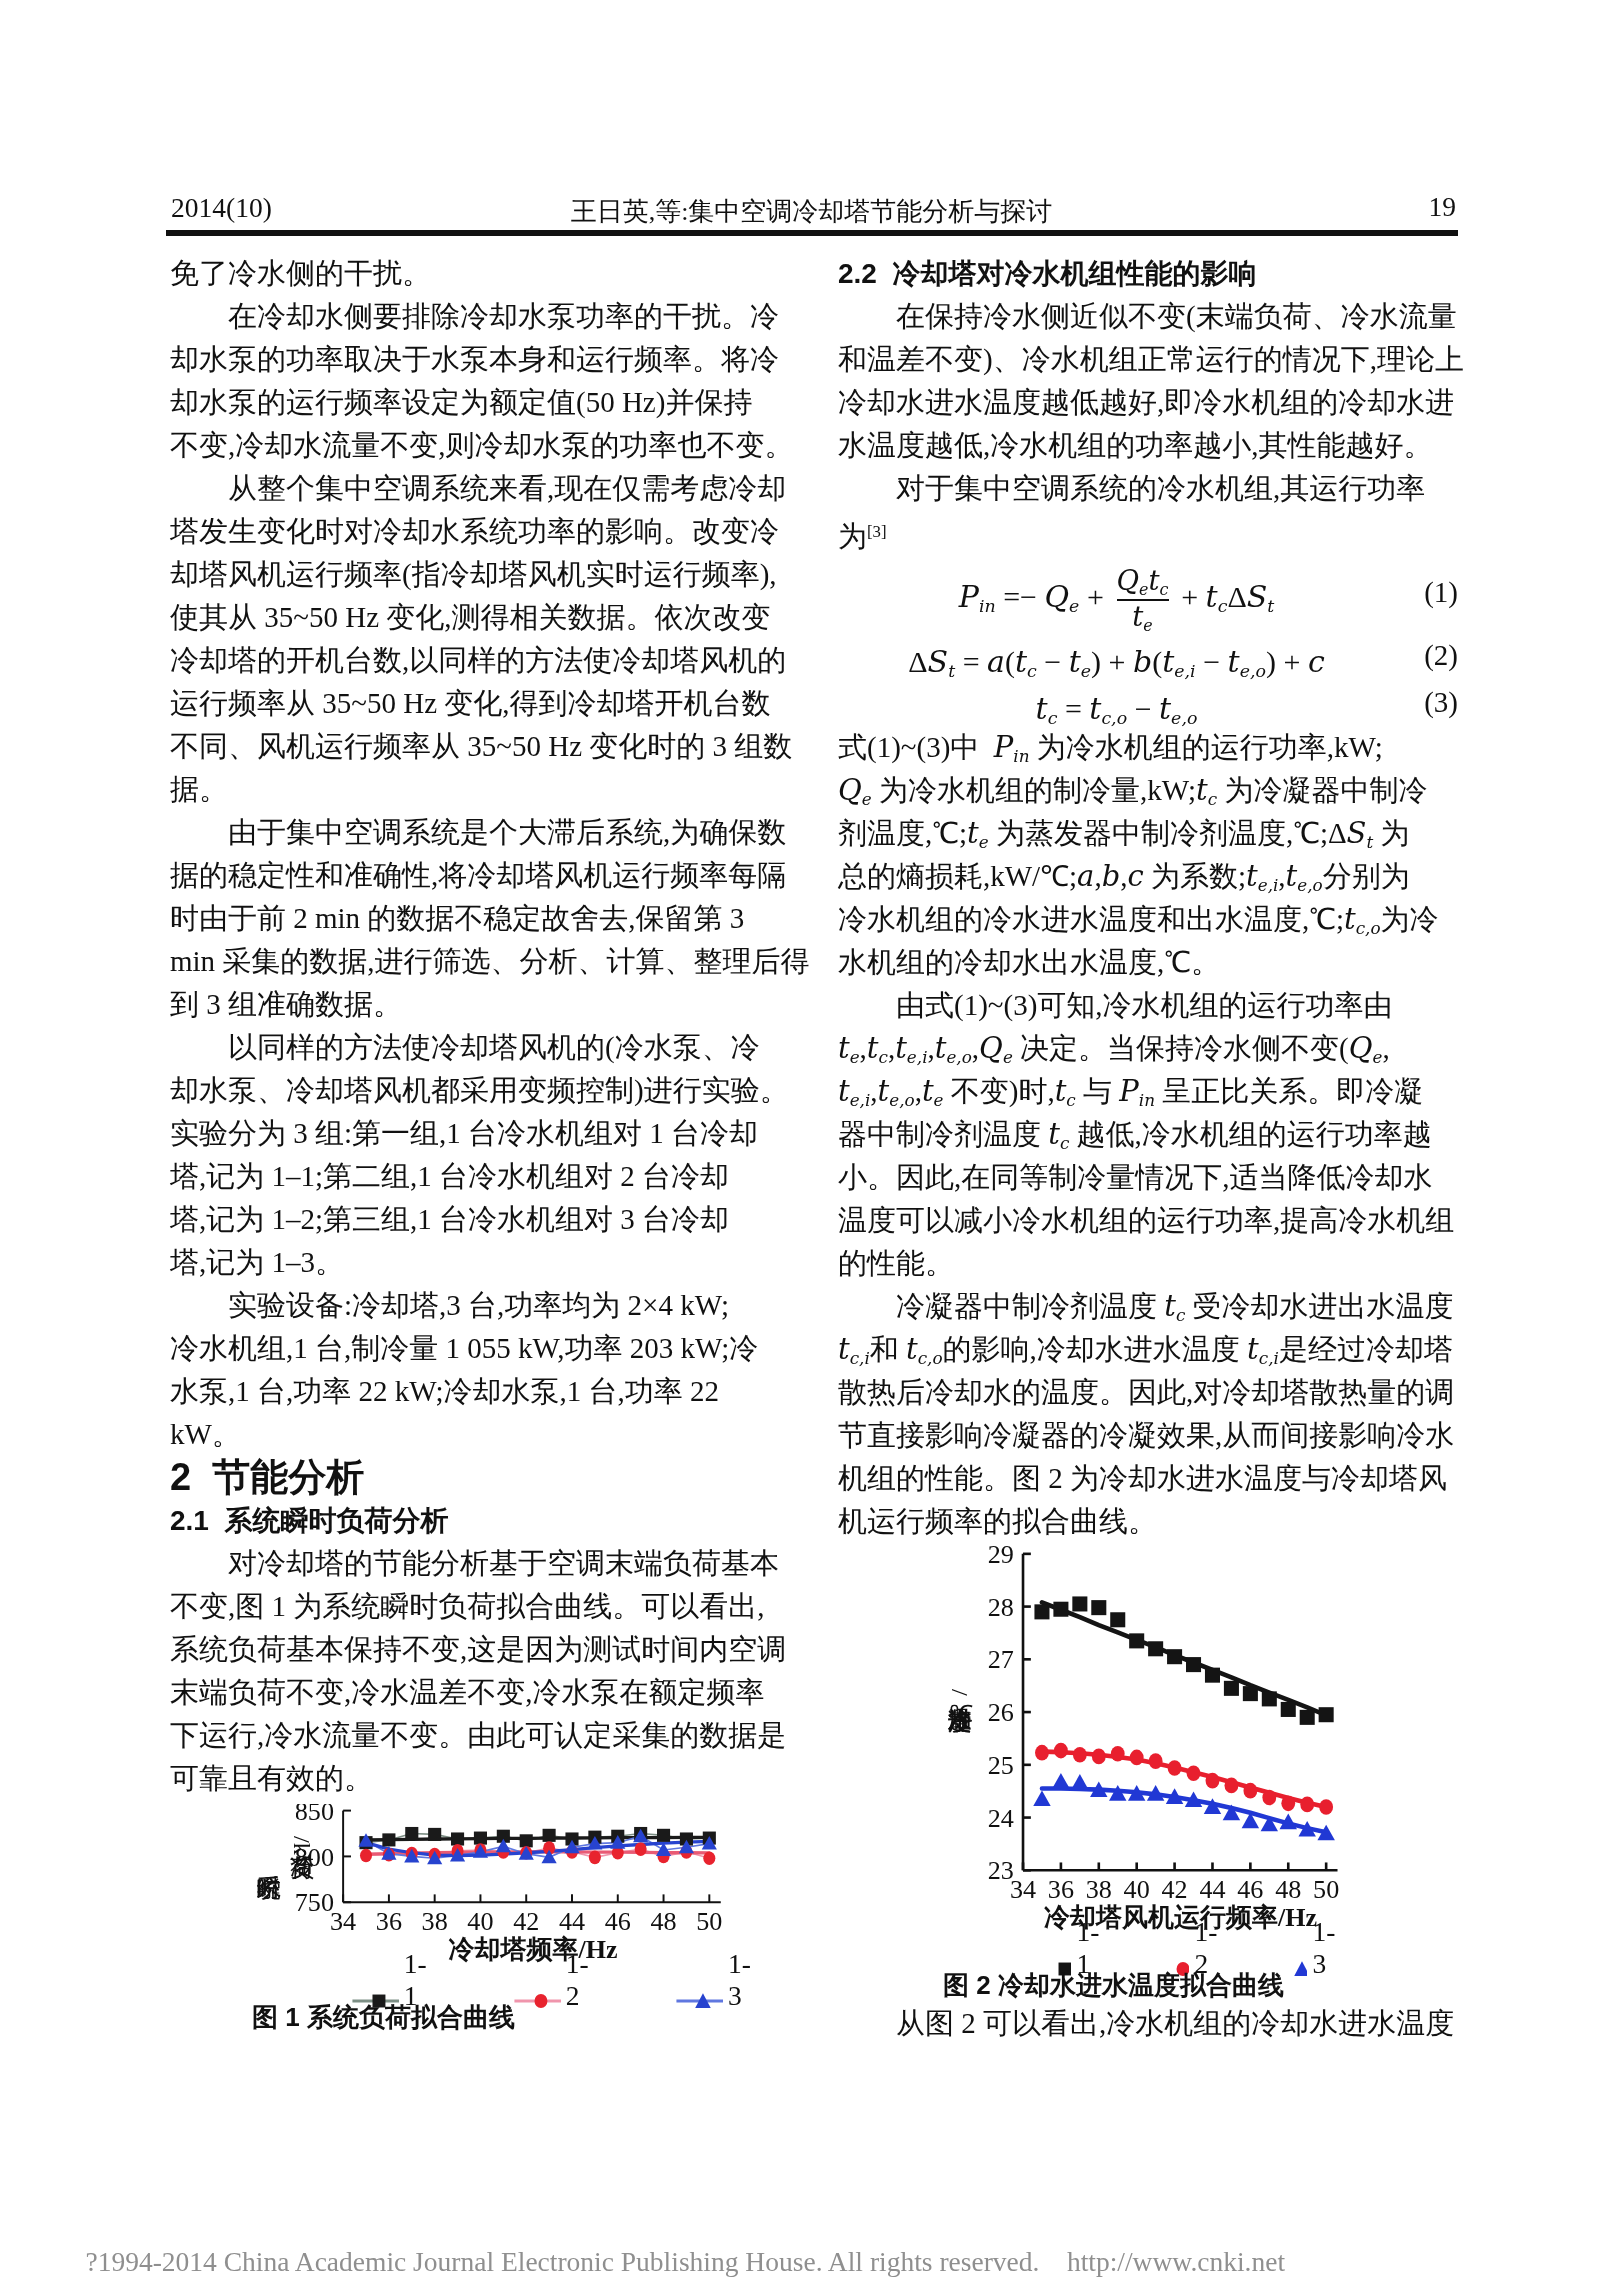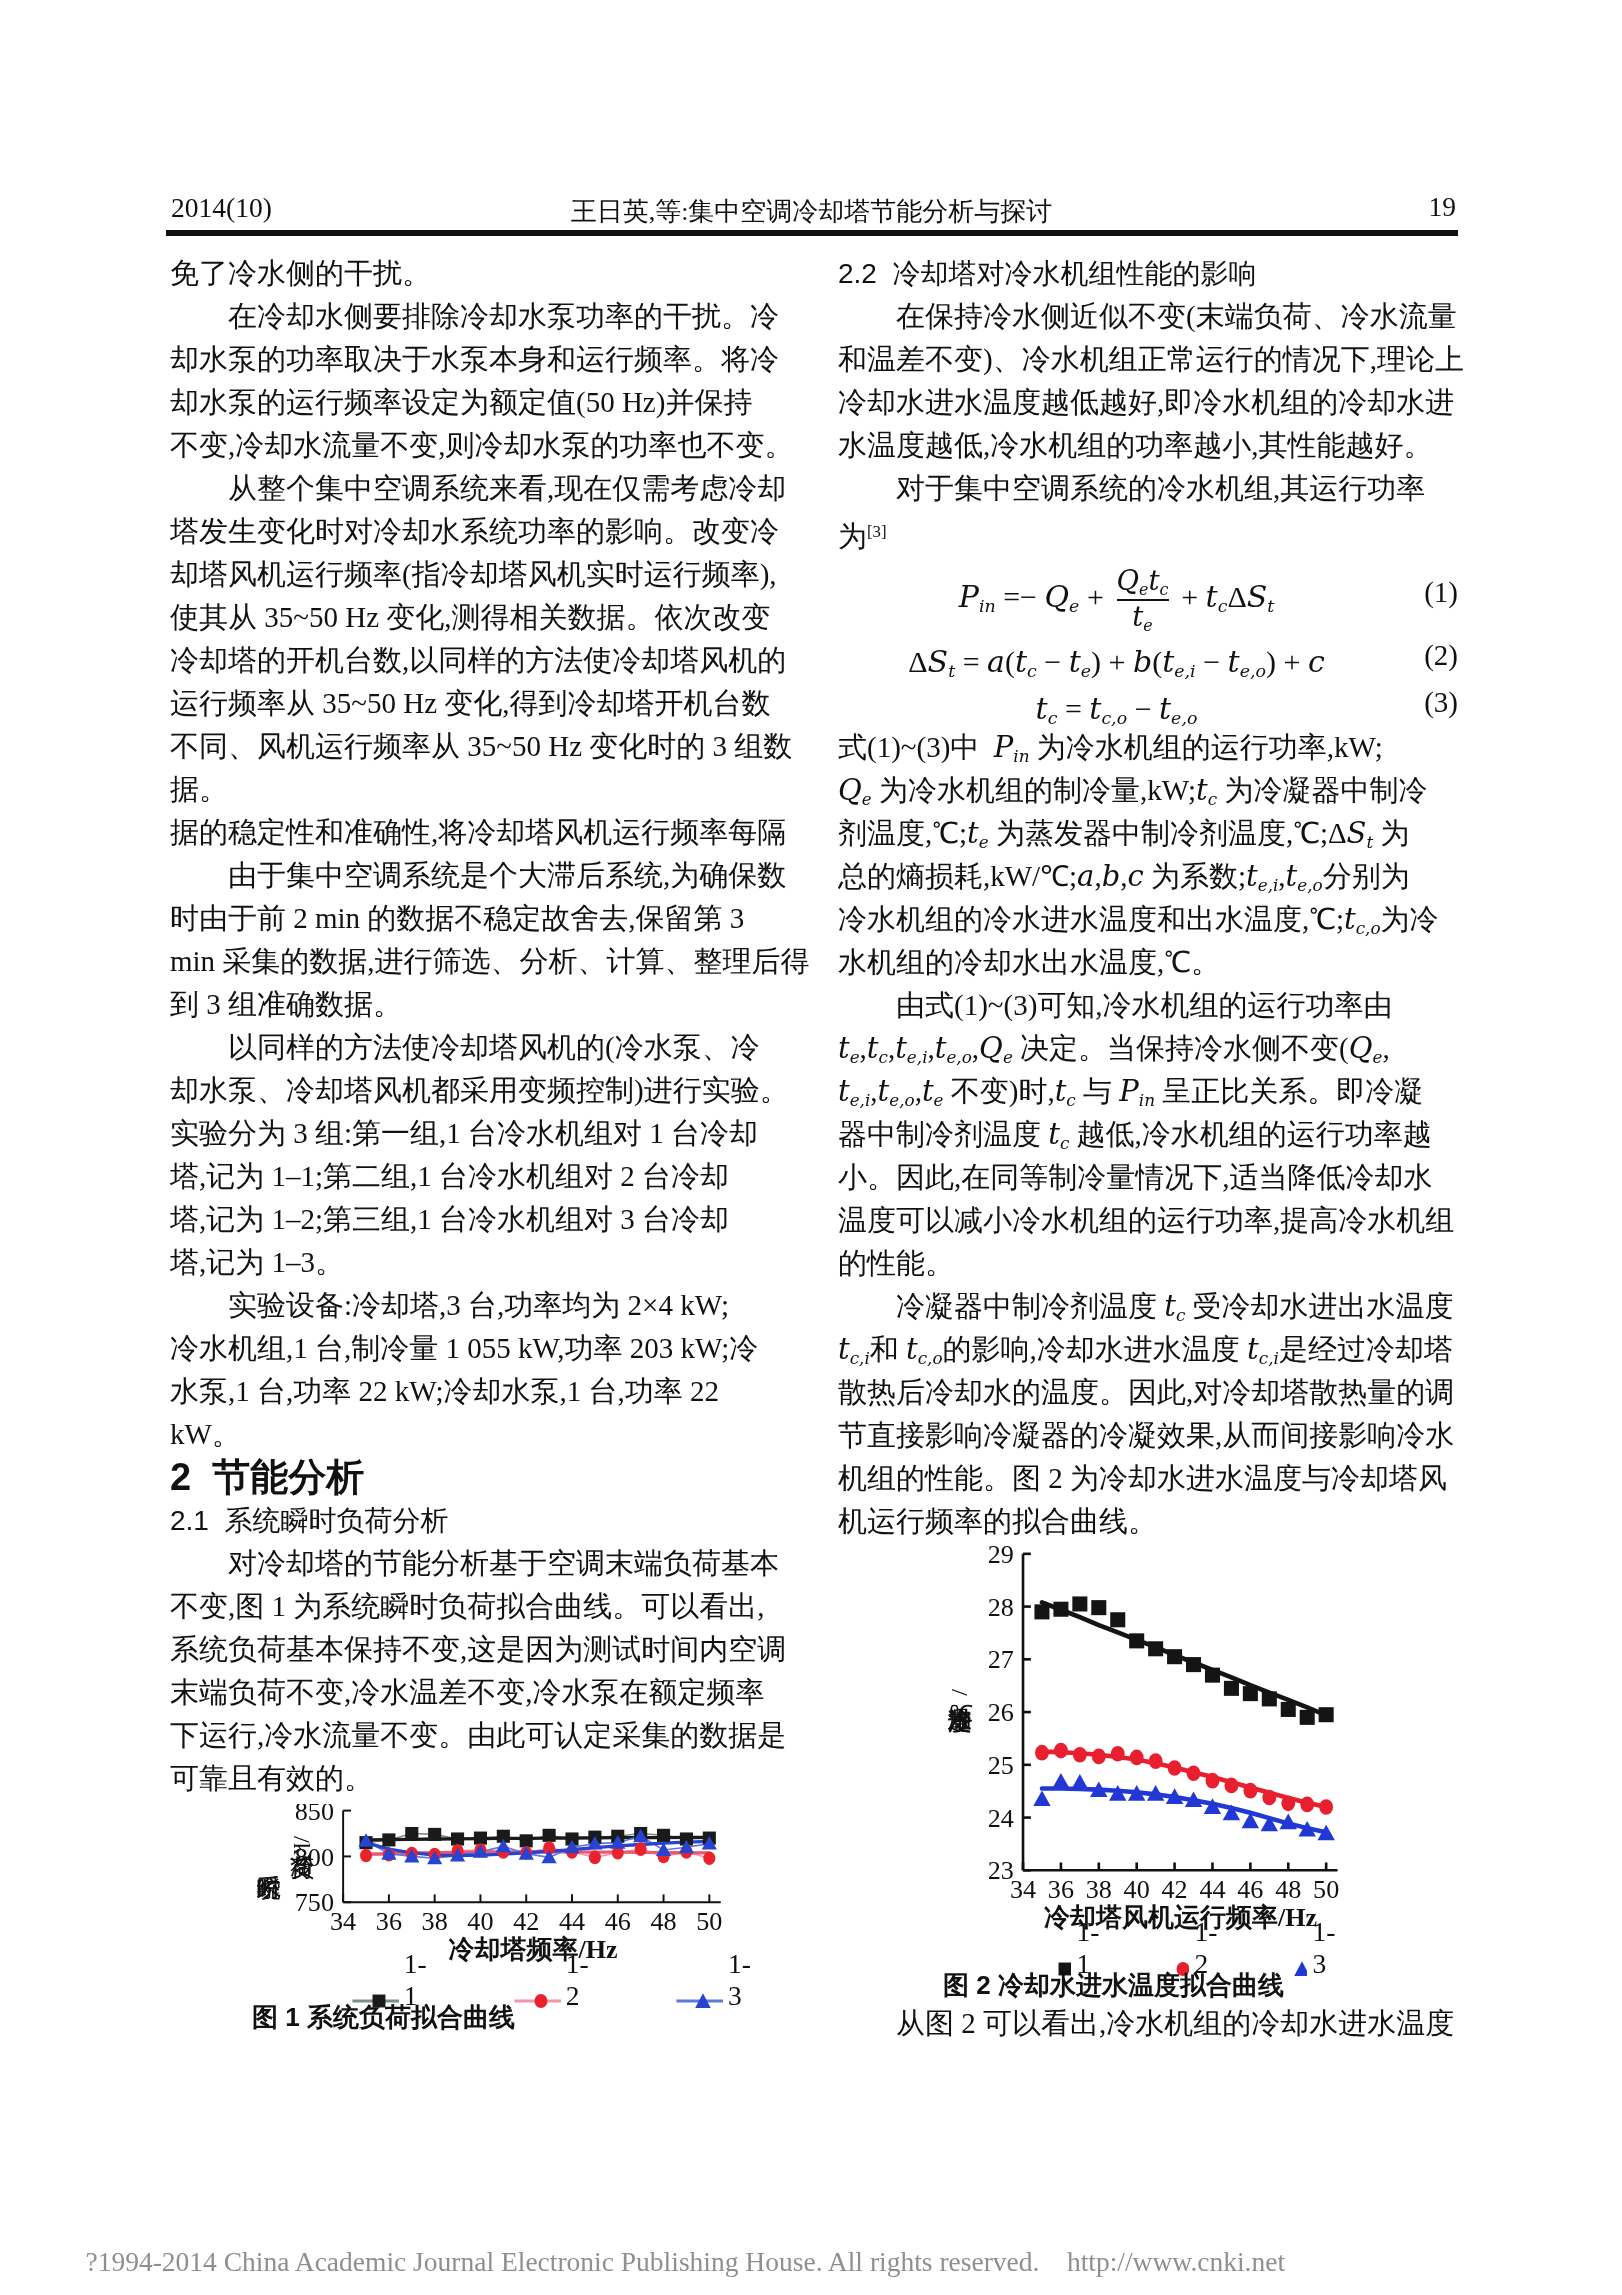--- a/index.html
+++ b/index.html
@@ -10,21 +10,21 @@
   .hdr-title{position:absolute;left:0;top:194px;width:1623px;text-align:center;font-size:26px;}
   .hdr-page{position:absolute;right:167px;top:191px;font-size:27.5px;}
   .rule{position:absolute;left:166px;top:230px;width:1292px;height:5.9px;background:#111;}
   
   .col{position:absolute;top:252px;width:620px;}
   .col.left{left:170px;}
   .col.right{left:838px;}
   .line{height:43px;line-height:43px;font-size:29px;white-space:pre;}
   .line.ind{padding-left:58px;}
   .line.h1{font-family:"Liberation Sans",sans-serif;font-weight:700;font-size:38px;}
-  .line.h2{font-family:"Liberation Sans",sans-serif;font-weight:400;font-size:28px;}
+  .line.h2{font-family:"Liberation Sans",sans-serif;font-weight:700;font-size:28px;}
   .var{font-family:"DejaVu Serif",serif;font-style:italic;}
   sub{font-size:0.58em;vertical-align:-0.3em;letter-spacing:0;}
   sup{font-size:0.58em;vertical-align:0.55em;}
   
   #equations .eq{display:flex;align-items:center;height:47px;font-size:30px;}
   #equations .eq:first-child{height:79px;}
   .eqbody{flex:1;text-align:center;margin-top:15px;}
   .eqnum{width:63px;text-align:right;font-size:29px;}
   .frac{display:inline-flex;flex-direction:column;vertical-align:middle;text-align:center;
         line-height:1.15;font-size:27.5px;margin:0 5.2px;justify-content:center;}
@@ -70,22 +70,22 @@
         <div class="line">却水泵的运行频率设定为额定值(50 Hz)并保持</div>
         <div class="line">不变,冷却水流量不变,则冷却水泵的功率也不变。</div>
         <div class="line ind">从整个集中空调系统来看,现在仅需考虑冷却</div>
         <div class="line">塔发生变化时对冷却水系统功率的影响。改变冷</div>
         <div class="line">却塔风机运行频率(指冷却塔风机实时运行频率),</div>
         <div class="line">使其从 35~50 Hz 变化,测得相关数据。依次改变</div>
         <div class="line">冷却塔的开机台数,以同样的方法使冷却塔风机的</div>
         <div class="line">运行频率从 35~50 Hz 变化,得到冷却塔开机台数</div>
         <div class="line">不同、风机运行频率从 35~50 Hz 变化时的 3 组数</div>
         <div class="line">据。</div>
+        <div class="line ind">由于集中空调系统是个大滞后系统,为确保数</div>
         <div class="line">据的稳定性和准确性,将冷却塔风机运行频率每隔</div>
-        <div class="line ind">由于集中空调系统是个大滞后系统,为确保数</div>
         <div class="line">时由于前 2 min 的数据不稳定故舍去,保留第 3</div>
         <div class="line">min 采集的数据,进行筛选、分析、计算、整理后得</div>
         <div class="line">到 3 组准确数据。</div>
         <div class="line ind">以同样的方法使冷却塔风机的(冷水泵、冷</div>
         <div class="line">却水泵、冷却塔风机都采用变频控制)进行实验。</div>
         <div class="line">实验分为 3 组:第一组,1 台冷水机组对 1 台冷却</div>
         <div class="line">塔,记为 1–1;第二组,1 台冷水机组对 2 台冷却</div>
         <div class="line">塔,记为 1–2;第三组,1 台冷水机组对 3 台冷却</div>
         <div class="line">塔,记为 1–3。</div>
         <div class="line ind">实验设备:冷却塔,3 台,功率均为 2×4 kW;</div>

